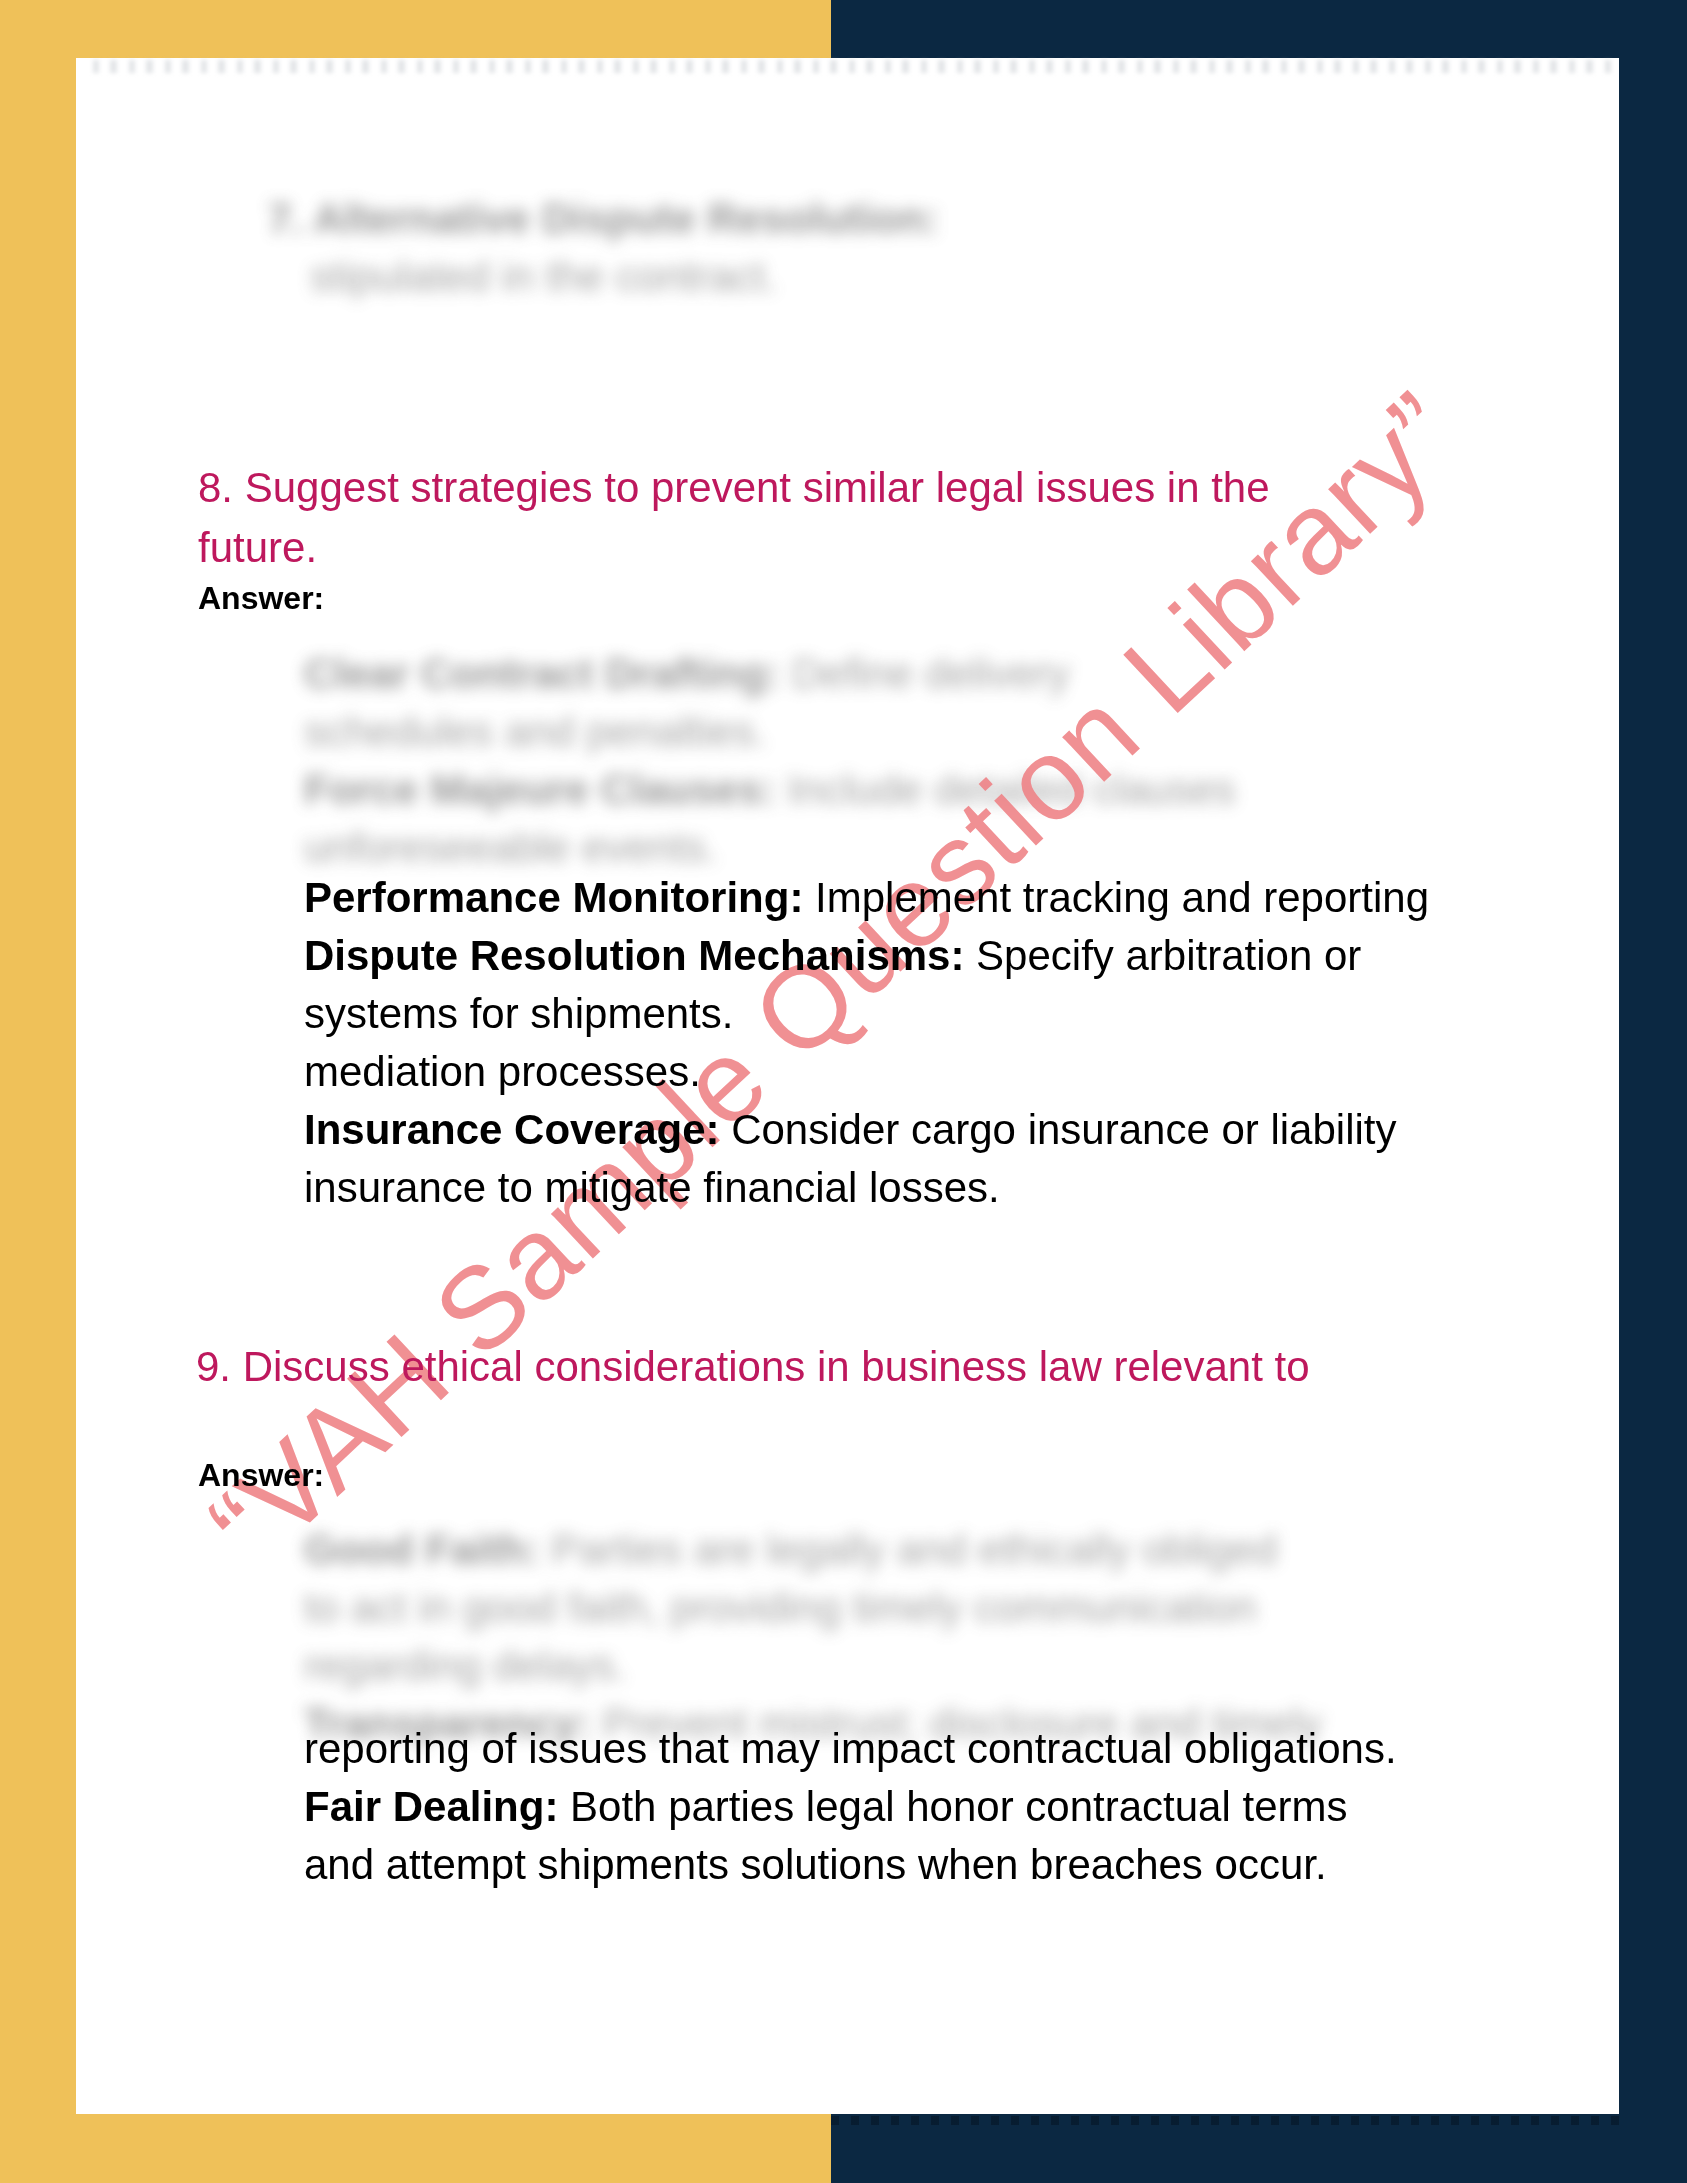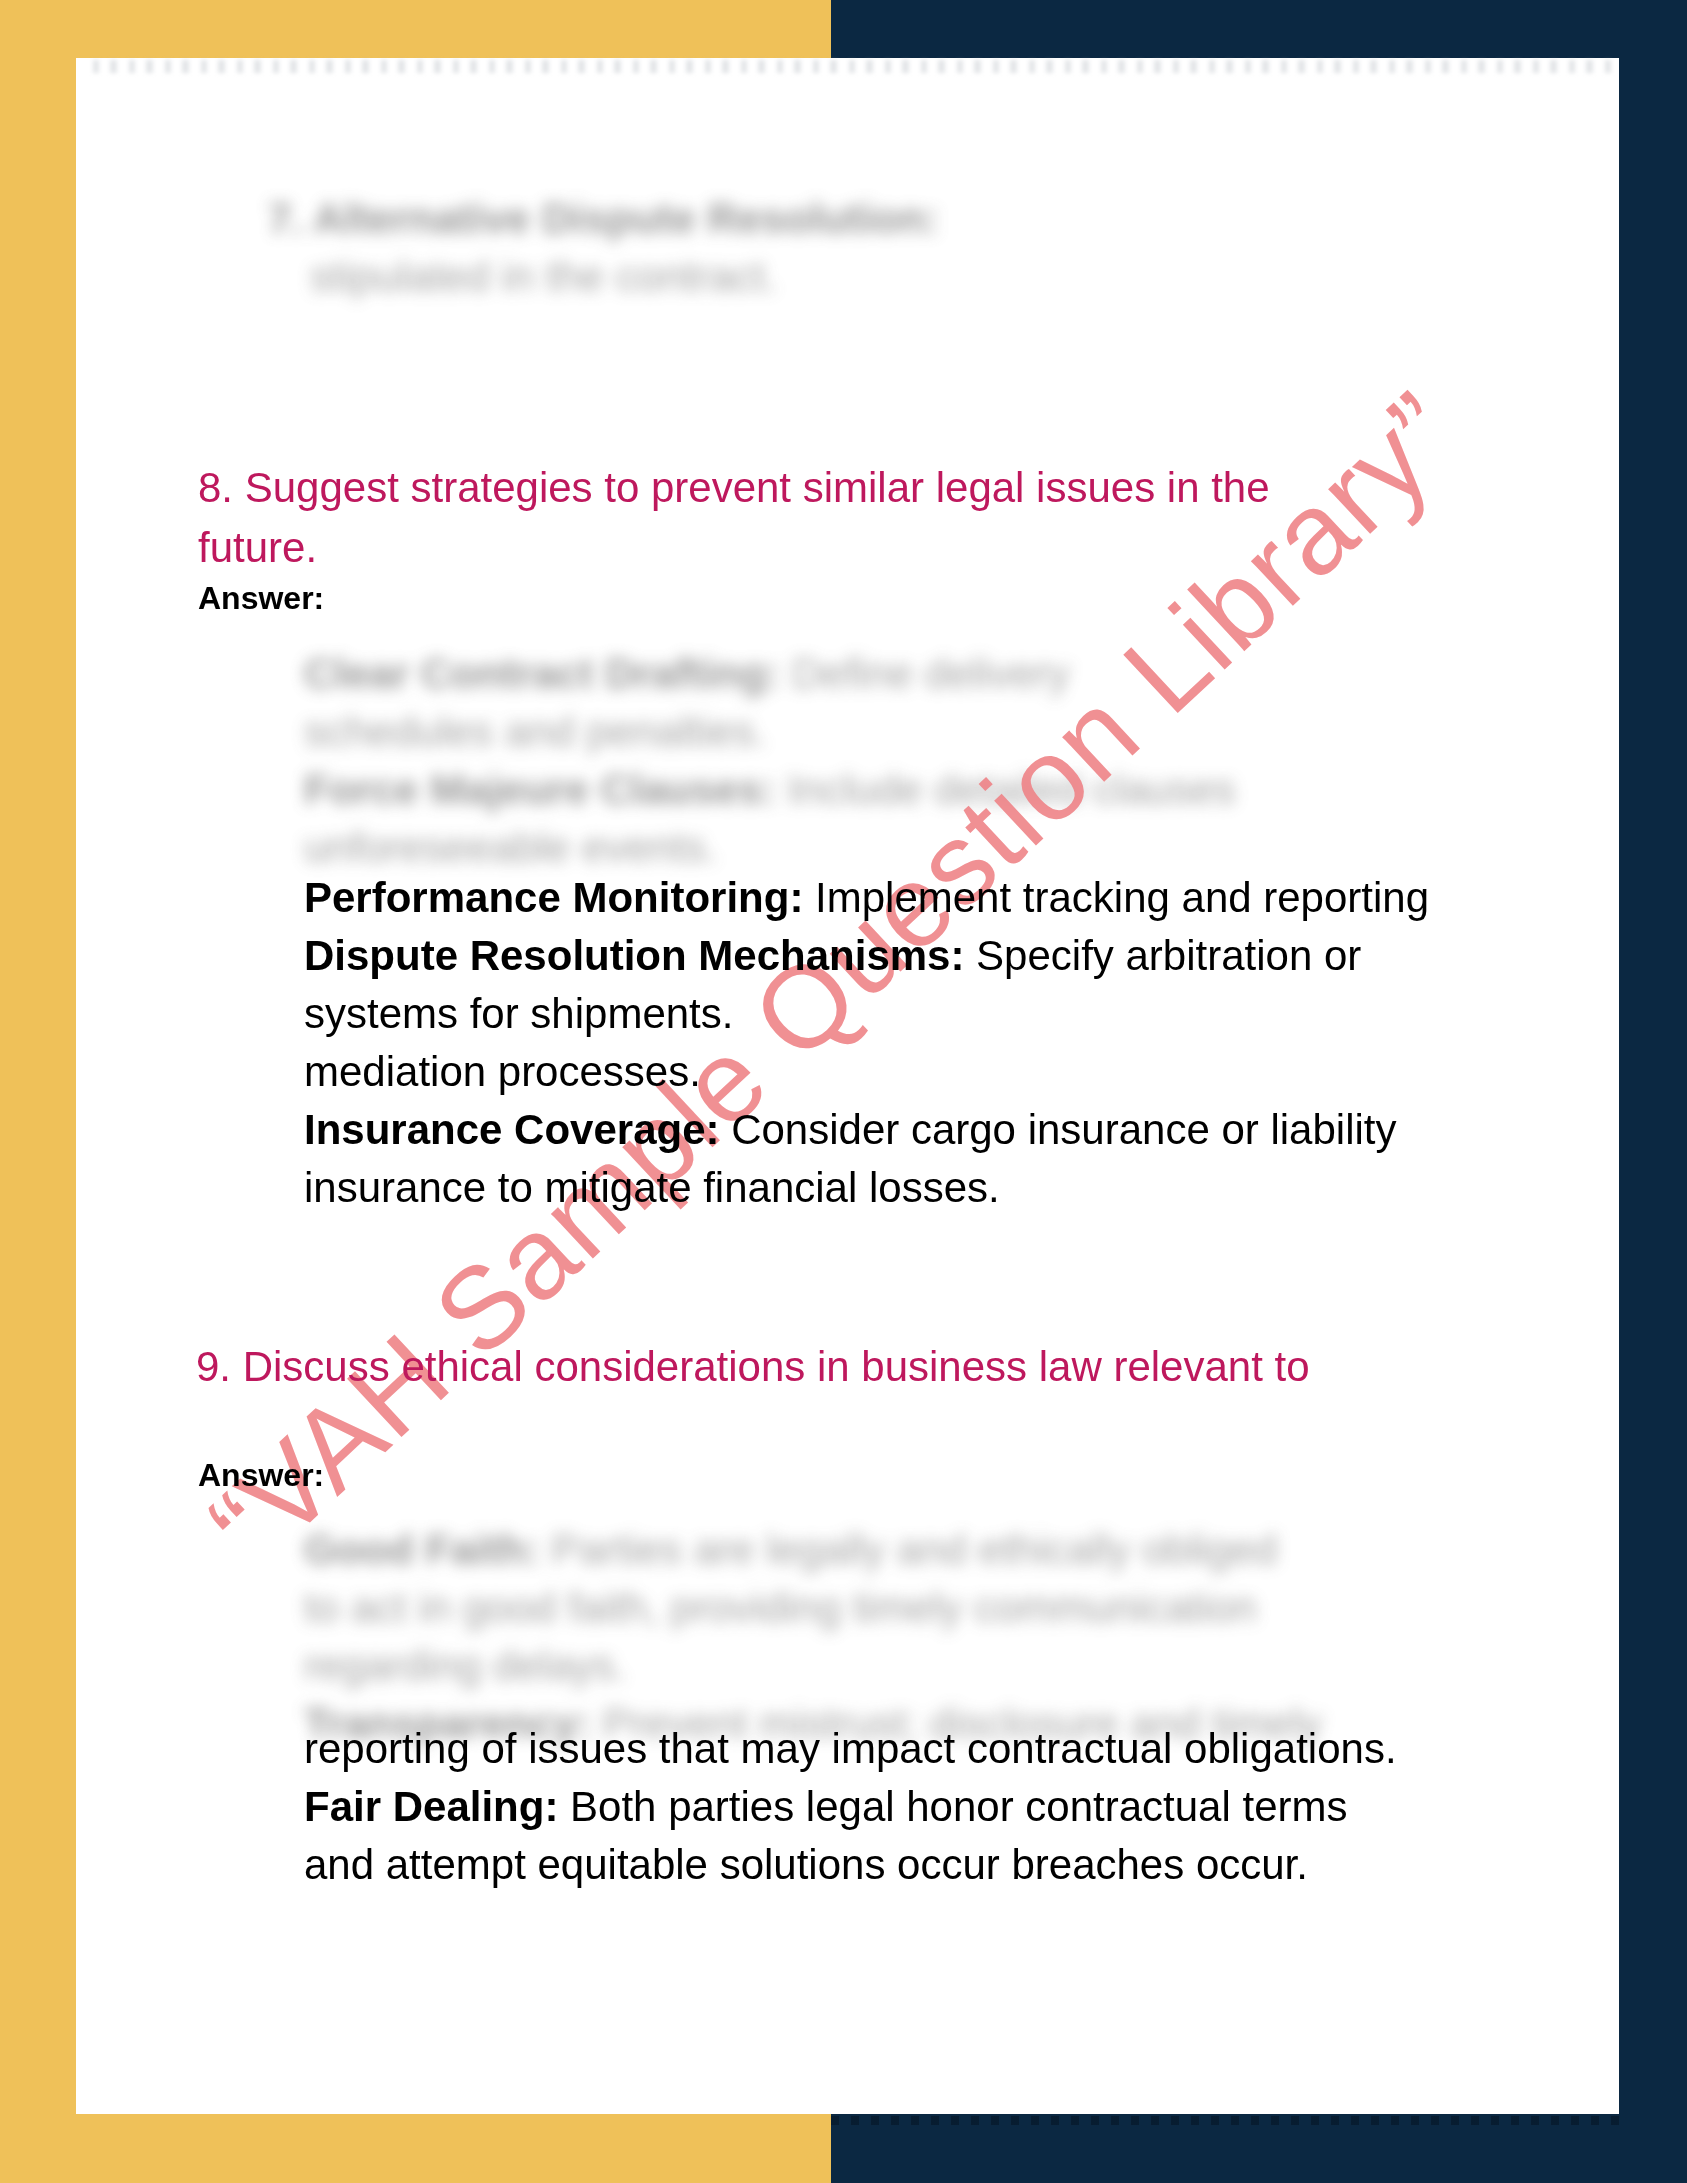--- a/index.html
+++ b/index.html
@@ -112,21 +112,21 @@
     <div class="blur-layer blurred-block pos-q9-blur">
         <div class="tline"><b>Good Faith:</b><span> Parties are legally and ethically obliged</span></div>
         <div class="tline"><span>to act in good faith, providing timely communication</span></div>
         <div class="tline"><span>regarding delays.</span></div>
         <div class="tline"><b>Transparency:</b><span> Prevent mistrust; disclosure and timely</span></div>
       </div>
 
     <div class="layer body-block pos-q9-clear">
         <div class="tline"><span>reporting of issues that may impact contractual obligations.</span></div>
         <div class="tline"><b>Fair Dealing:</b><span> Both parties legal honor contractual terms</span></div>
-        <div class="tline"><span>and attempt equitable solutions occur breaches occur.</span></div>
+        <div class="tline"><span>and attempt shipments solutions when breaches occur.</span></div>
       </div>
 
   </div>
 
   <div class="bottom-band-texture"></div>
 
 </div>
 
 
 </body></html>

